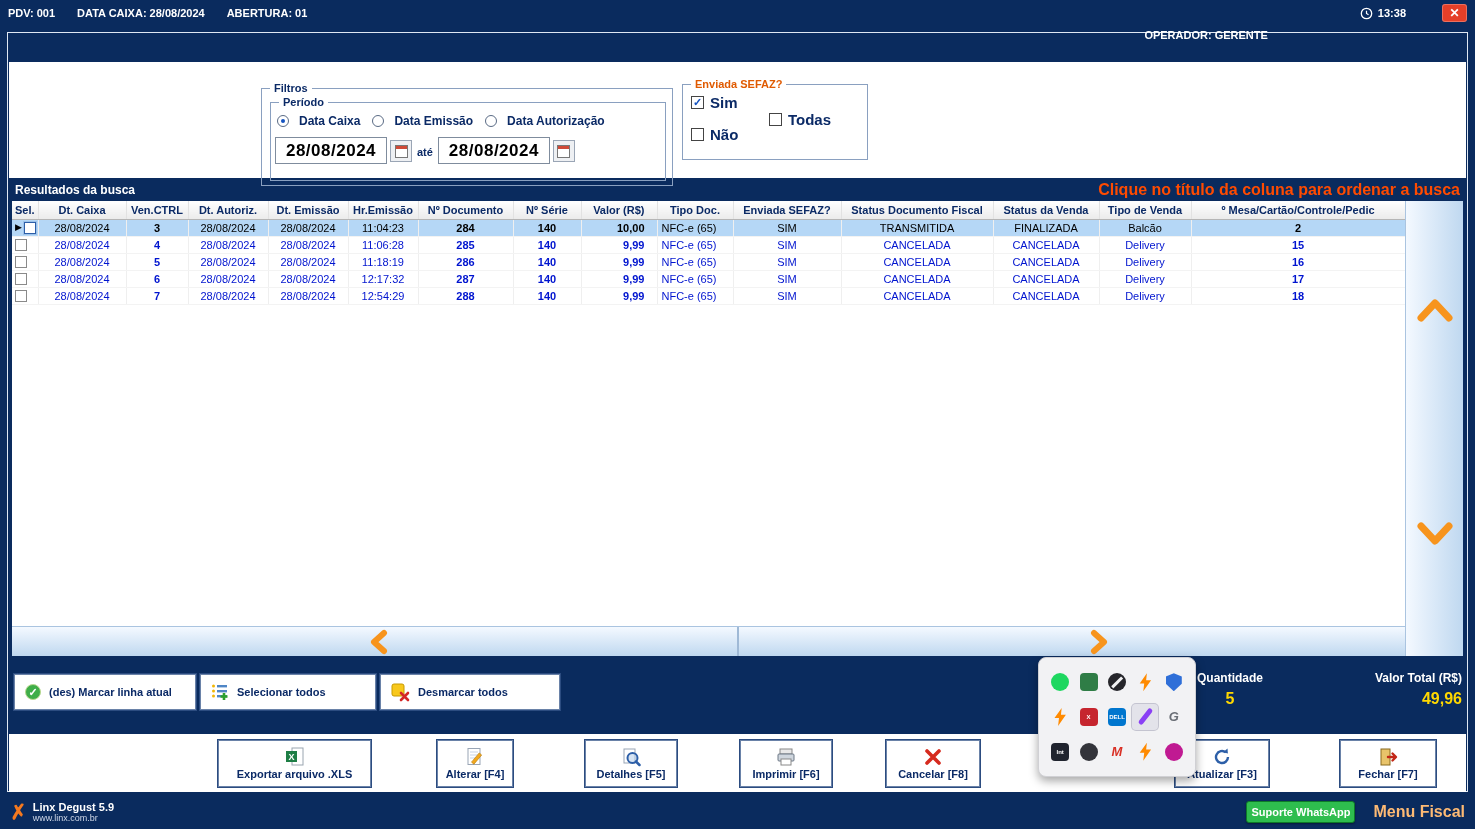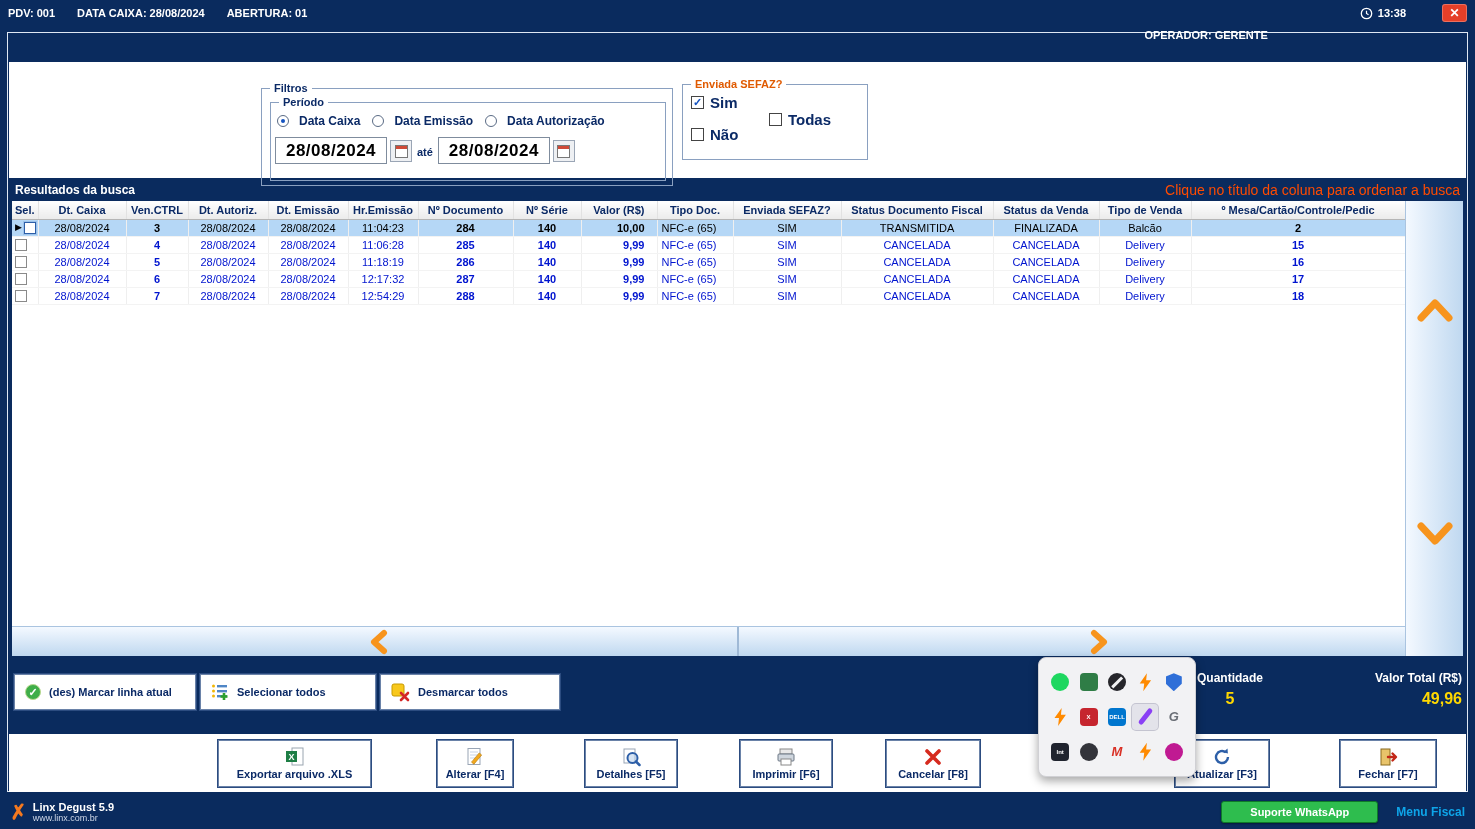--- a/index.html
+++ b/index.html
@@ -40,21 +40,21 @@
   .cbx-todas{left:86px;top:26px;}
   .cbx-nao{left:8px;top:41px;}
   .big-btn{position:absolute;background:#fff;border:2px solid #23457c;outline:1px solid #9fb3cf;display:flex;flex-direction:column;align-items:center;justify-content:space-between;padding:6px 4px 6px;cursor:pointer;}
   .btn-adv{left:866px;top:30px;width:168px;height:71px;}
   .btn-consult{left:1039px;top:30px;width:164px;height:71px;}
   .bb-label{font-size:11px;font-weight:bold;color:#0b2a66;white-space:nowrap;}
 
   
   .results-row{position:absolute;left:9px;top:182px;width:1457px;height:16px;display:flex;justify-content:space-between;align-items:center;padding:0 6px;z-index:7;}
   .results-label{color:#fff;font-size:12px;font-weight:bold;}
-  .sort-hint{color:#ff4b00;font-size:14px;font-weight:normal;text-align:right;}
+  .sort-hint{color:#ff4b00;font-size:16px;font-weight:bold;text-align:right;}
 
   
   .table-area{position:absolute;left:12px;top:201px;width:1451px;height:455px;background:#fff;z-index:7;}
   table{border-collapse:collapse;table-layout:fixed;width:1393px;font-size:11px;}
   th{height:18px;font-size:11px;font-weight:bold;color:#0b2a66;background:linear-gradient(#ffffff,#ebebeb);border-bottom:1px solid #b5b5b5;border-right:1px solid #e2e2e2;white-space:nowrap;overflow:hidden;padding:0 2px;cursor:pointer;}
   td{height:17px;border-right:1px solid #efefef;border-bottom:1px solid #f3f3f3;white-space:nowrap;overflow:hidden;color:#0014cf;padding:0 2px;text-align:center;}
   tr.selected td{background:#b5d7f6;color:#000;}
   td.col-2,td.col-6,td.col-7,td.col-8,td.col-14{font-weight:bold;}
   th.col-8,td.col-8{text-align:right;padding-right:12px;}
   td.col-9{text-align:left;padding-left:4px;}
@@ -92,22 +92,22 @@
   .a-cancelar{left:877px;width:94px;}
   .a-atualizar{left:1166px;width:94px;}
   .a-fechar{left:1331px;width:96px;}
 
   
   .status-bar{position:absolute;left:0;top:795px;width:1475px;height:34px;display:flex;align-items:center;padding:0 10px;color:#fff;z-index:10;}
   .linx-logo{color:#f4791f;font-size:20px;font-weight:bold;margin-right:6px;transform:rotate(-6deg);}
   .app-info{line-height:1.15;}
   .app-name{font-size:11px;font-weight:bold;}
   .website{font-size:9px;color:#cfd8e8;}
-  .wa-btn{margin-left:auto;background:#2ebd4e;border:1px solid #0e7a28;border-radius:3px;color:#fff;font-size:11px;font-weight:bold;padding:4px 28px;cursor:pointer;box-shadow:0 1px 2px rgba(0,0,0,.4);}
-  .menu-fiscal{margin-left:18px;font-size:12px;font-weight:bold;color:#0ea5e9;cursor:pointer;}
+  .wa-btn{margin-left:auto;background:#2ebd4e;border:1px solid #0e7a28;border-radius:3px;color:#fff;font-size:11px;font-weight:bold;padding:4px 4px;cursor:pointer;box-shadow:0 1px 2px rgba(0,0,0,.4);}
+  .menu-fiscal{margin-left:18px;font-size:16px;font-weight:bold;color:#fdba74;cursor:pointer;}
 
   
   .tray{position:absolute;left:1038px;top:657px;width:158px;height:120px;background:#f2f2f4;border:1px solid #d0d0d4;border-radius:8px;box-shadow:0 4px 10px rgba(0,0,0,.35);display:grid;grid-template-columns:repeat(5,1fr);grid-template-rows:repeat(3,1fr);align-items:center;justify-items:center;padding:7px;z-index:50;}
   .tray-cell{width:26px;height:26px;display:flex;align-items:center;justify-content:center;border-radius:4px;cursor:pointer;}
   .tray-cell.sel{background:#e3e3ea;box-shadow:0 0 0 1px #c4c4d0;}
   .shape-circle{width:18px;height:18px;border-radius:50%;}
   .shape-square{width:18px;height:18px;border-radius:4px;display:flex;align-items:center;justify-content:center;}
   .shape-square span{color:#fff;font-size:6px;font-weight:bold;letter-spacing:0;}
   .shape-bolt{width:15px;height:18px;clip-path:polygon(60% 0,12% 56%,42% 56%,36% 100%,88% 38%,55% 38%);}
   .shape-shield{width:16px;height:18px;clip-path:polygon(50% 0,100% 18%,100% 58%,50% 100%,0 58%,0 18%);}

